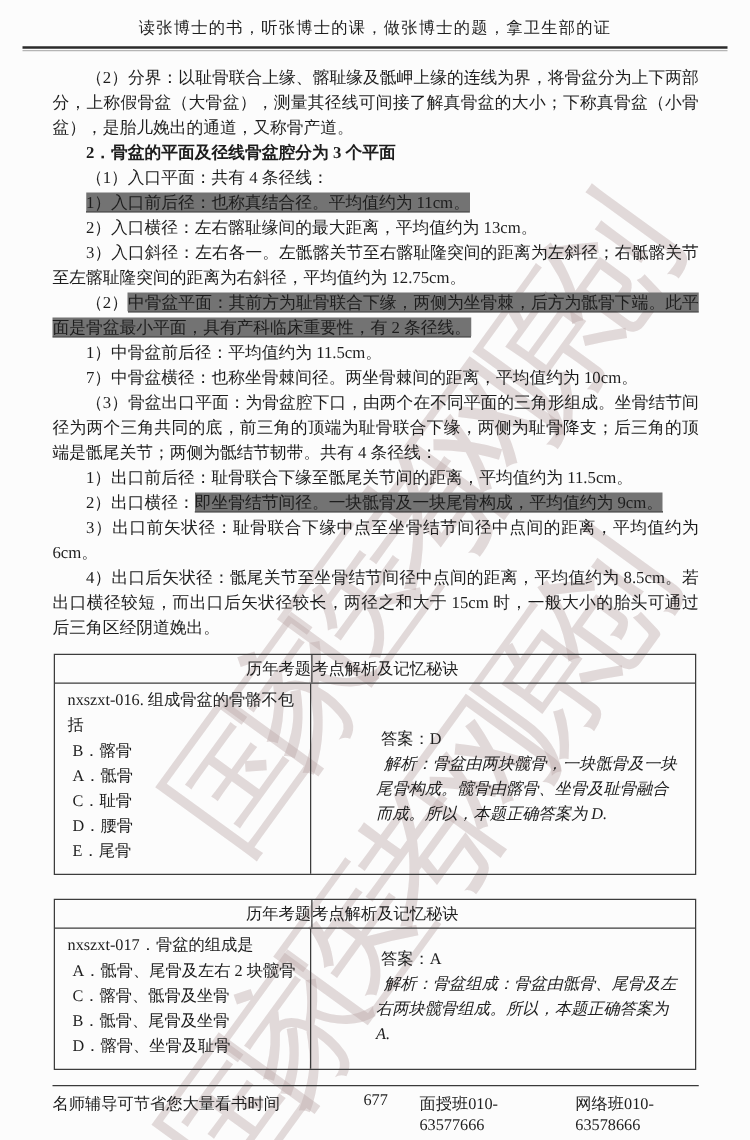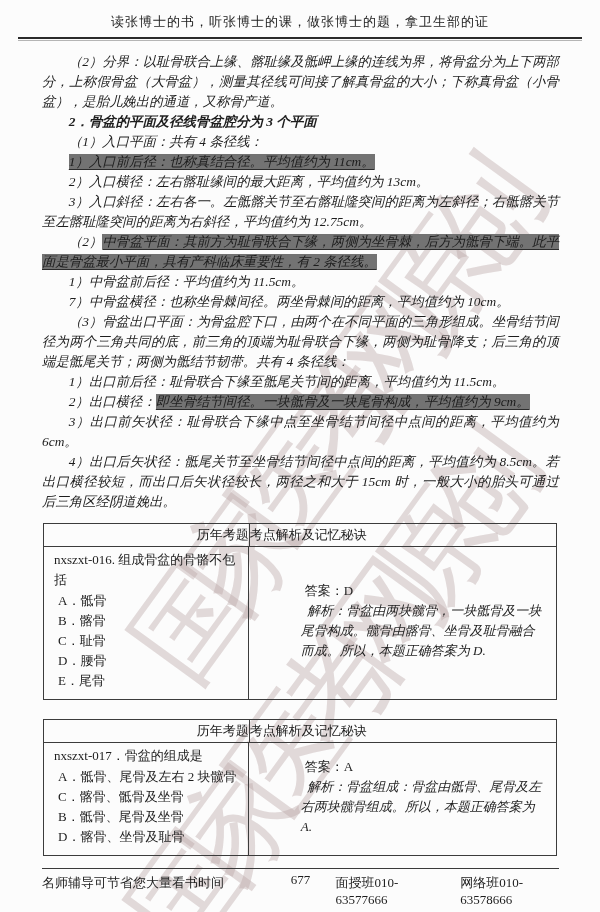--- a/index.html
+++ b/index.html
@@ -27,21 +27,21 @@
     pointer-events:none;
   }
   .wm1{left:95px;top:892px;}
   .wm2{left:98px;top:622px;}
   
   .hdr{padding-top:13px;text-align:center;}
   .slogan{font-size:13px;letter-spacing:1px;}
   .rule-thick{height:0;border-top:2px solid #2b2b2b;margin:6px 18px 0 18px;}
   .rule-thin{height:0;border-top:1px solid #b5b5b5;margin:1px 18px 0 18px;}
   
-  .bodytext{margin:11px 41px 0 42px;font-size:13.4px;line-height:20px;text-align:justify;font-style:italic;}
+  .bodytext{margin:11px 41px 0 42px;font-size:13.4px;line-height:20px;text-align:justify;}
   .bodytext p{margin:0;text-indent:2em;}
   .bold{font-weight:bold;}
   .mark-underline{
     background:#737373;
     text-decoration:underline;
     text-underline-offset:3px;
     text-decoration-thickness:1px;
     text-decoration-color:#2b2b2b;
   }
   
@@ -104,22 +104,22 @@
 
     <div class="qtable first">
       <div class="thead">
         <div class="th-left">历年考题</div>
         <div class="th-right">考点解析及记忆秘诀</div>
       </div>
       <div class="trow">
         <div class="td-left">
           <p class="qid">nxszxt-016. 组成骨盆的骨骼不包括</p>
           <div>
+              <p class="opt">B．髂骨</p>
               <p class="opt">A．骶骨</p>
-              <p class="opt">B．髂骨</p>
               <p class="opt">C．耻骨</p>
               <p class="opt">D．腰骨</p>
               <p class="opt">E．尾骨</p>
             </div>
         </div>
         <div class="td-right">
           <p class="answer">答案：D</p>
           <p class="analysis">解析：骨盆由两块髋骨，一块骶骨及一块尾骨构成。髋骨由髂骨、坐骨及耻骨融合而成。所以，本题正确答案为 D.</p>
         </div>
       </div>

